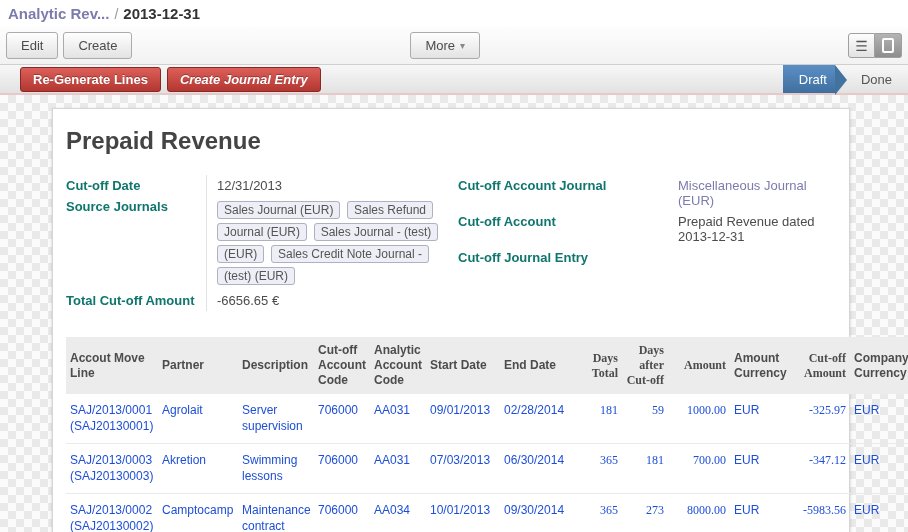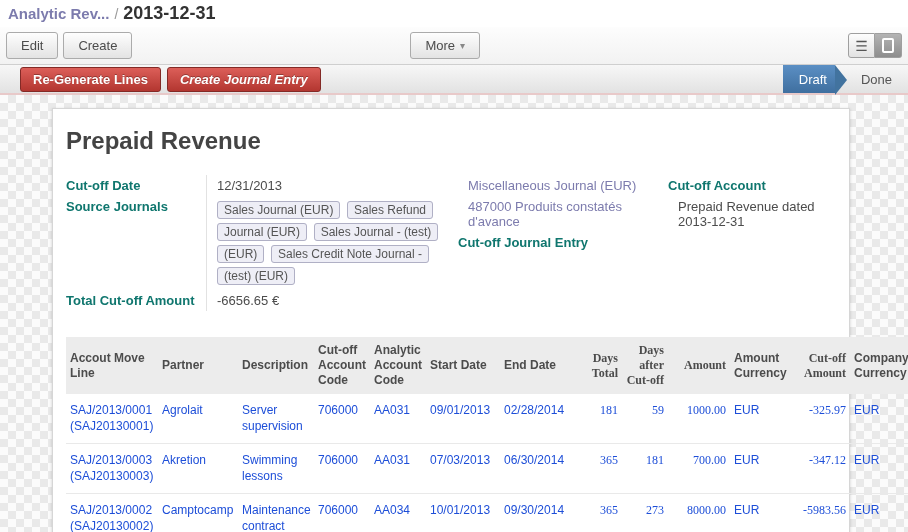--- a/index.html
+++ b/index.html
@@ -7,21 +7,21 @@
   body {
     font-family:"Liberation Sans", sans-serif;
     font-size:13px; color:#4c4c4c; background:#fff;
   }
   
   .breadcrumb-bar {
     height:27px; display:flex; align-items:center; padding:0 8px; background:#fff;
   }
   .crumb-parent { color:#7c7bad; font-weight:bold; font-size:15px; cursor:pointer; }
   .crumb-sep { color:#999; margin:0 5px; font-size:14px; }
-  .crumb-current { color:#333; font-weight:bold; font-size:18px; }
+  .crumb-current { color:#333; font-weight:bold; font-size:15px; }
 
   
   .toolbar {
     height:37px; display:flex; align-items:center; padding:0 6px;
     background:linear-gradient(#fdfdfd,#f2f2f2);
   }
   .btn {
     display:inline-flex; align-items:center; gap:5px;
     padding:5px 14px; font-size:13px; color:#4c4c4c;
     background:linear-gradient(#fefefe,#e3e3e3);
@@ -168,24 +168,24 @@
         <div class="flabel">Source Journals</div>
         <div class="fvalue">
             <div class="tagbox"><span class="tag">Sales Journal (EUR)</span> <span class="tag">Sales Refund Journal (EUR)</span> <span class="tag">Sales Journal - (test) (EUR)</span> <span class="tag">Sales Credit Note Journal - (test) (EUR)</span> </div>
           </div>
 
         <div class="flabel">Total Cut-off Amount</div>
         <div class="fvalue">-6656.65 €</div>
       </div>
 
       <div class="fcol-right">
+        <div class="flabel">Cut-off Account Journal</div>
         <div class="fvalue link wrap">Miscellaneous Journal (EUR)</div>
 
         <div class="flabel">Cut-off Account</div>
-        <div class="fvalue link wrap">487000 Produits constatés d'avance</div>
 
         <div class="fvalue wrap">Prepaid Revenue dated 2013-12-31</div>
 
         <div class="flabel">Cut-off Journal Entry</div>
         <div class="fvalue"></div>
       </div>
     </div>
 
     <div class="table-wrap">
       <table class="lines">

